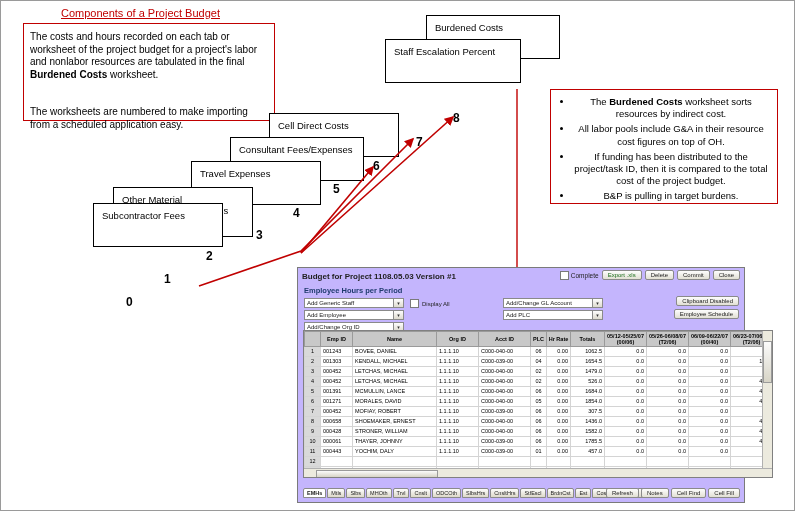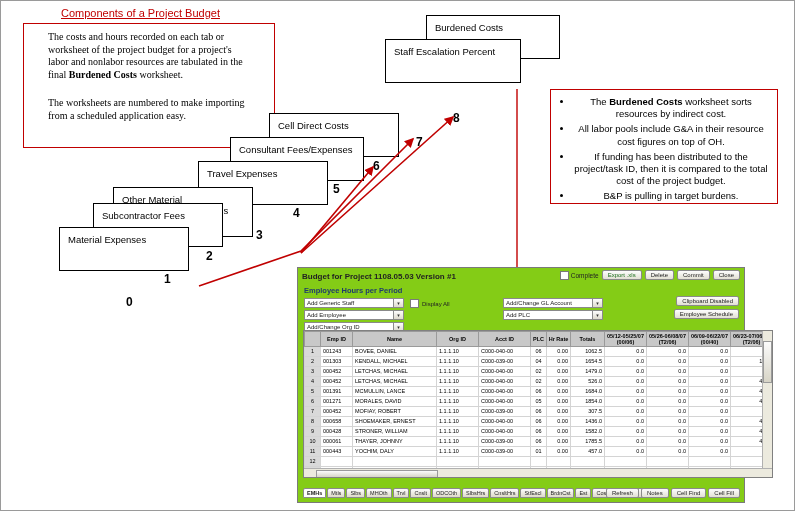--- a/index.html
+++ b/index.html
@@ -19,30 +19,30 @@
   
   .title{
     position:absolute;left:60px;top:6px;
     font-size:11px;font-weight:normal;color:#c00000;
     text-decoration:underline;
     white-space:nowrap;
   }
 
   
   .note-left{
-    position:absolute;left:22px;top:22px;width:252px;height:125px;
+    position:absolute;left:22px;top:22px;width:252px;height:98px;
     border:1.5px solid #c00000;
     background:#ffffff;
     box-sizing:border-box;
-    padding:7px 24px;
-    font-size:10px;line-height:12.6px;color:#000;font-family:Liberation Serif, serif;
+    padding:7px 6px;
+    font-size:10px;line-height:12.6px;color:#000;
   }
   .note-left b{font-weight:bold;}
   .note-left p{margin:0;}
-  .note-left p.second{margin-top:16px;}
+  .note-left p.second{margin-top:25px;}
 
   
   .note-right{
     position:absolute;left:549px;top:88px;width:228px;height:115px;
     border:1.5px solid #c00000;background:#ffffff;box-sizing:border-box;
     padding:6px 8px 6px 6px;
   }
   .note-right ul{
     margin:0;padding-left:16px;
     font-size:9.5px;line-height:12.2px;color:#000;
@@ -67,21 +67,21 @@
     position:absolute;
     font-size:12px;font-weight:bold;color:#000;
   }
 
   
   .arrow-svg{position:absolute;left:0;top:0;width:795px;height:511px;pointer-events:none;}
 
   
   .app{
     position:absolute;left:296px;top:266px;width:448px;height:236px;
-    border:1px solid #7a7a7a;background:#84cc16;box-sizing:border-box;
+    border:1px solid #7a7a7a;background:#c4b5fd;box-sizing:border-box;
     font-size:6px;
   }
   .app-title{
     position:absolute;left:4px;top:4px;
     font-size:8px;font-weight:bold;color:#222;white-space:nowrap;
   }
   .app-topbtns{
     position:absolute;right:4px;top:2px;display:flex;gap:3px;align-items:center;
   }
   .chk{
@@ -191,38 +191,35 @@
   <div class="tab" style="left:268px;top:112px;width:130px;height:44px;">
     <span class="lbl">Cell Direct Costs</span>
   </div>
   <div class="tabnum" style="left:372px;top:158px;">6</div>
 
   <div class="tab" style="left:229px;top:136px;width:134px;height:44px;">
     <span class="lbl">Consultant Fees/Expenses</span>
   </div>
   <div class="tabnum" style="left:332px;top:181px;">5</div>
 
-  <div class="tab" style="left:197px;top:160px;width:130px;height:44px;">
+  <div class="tab" style="left:190px;top:160px;width:130px;height:44px;">
     <span class="lbl">Travel Expenses</span>
   </div>
   <div class="tabnum" style="left:292px;top:205px;">4</div>
 
   <div class="tab" style="left:112px;top:186px;width:140px;height:50px;">
     <span class="lbl" style="white-space:normal;width:122px;line-height:11px;">Other Material /Subcontractor Expenses</span>
   </div>
   <div class="tabnum" style="left:255px;top:227px;">3</div>
 
   <div class="tab" style="left:92px;top:202px;width:130px;height:44px;">
     <span class="lbl">Subcontractor Fees</span>
   </div>
   <div class="tabnum" style="left:205px;top:248px;">2</div>
 
-  <div class="tab" style="left:58px;top:226px;width:130px;height:44px;">
-    <span class="lbl">Material Expenses</span>
-  </div>
   <div class="tabnum" style="left:163px;top:271px;">1</div>
 
   <div class="tabnum" style="left:125px;top:294px;">0</div>
 
   <svg class="arrow-svg">
     <defs>
       <marker id="ah" markerWidth="7" markerHeight="7" refX="5" refY="3" orient="auto">
         <path d="M0,0 L6,3 L0,6 z" fill="#c00000"></path>
       </marker>
     </defs>

